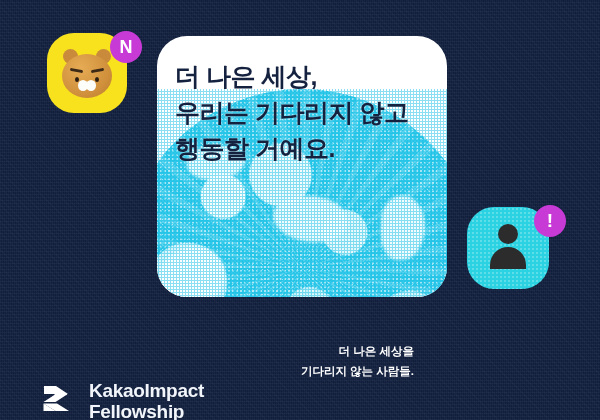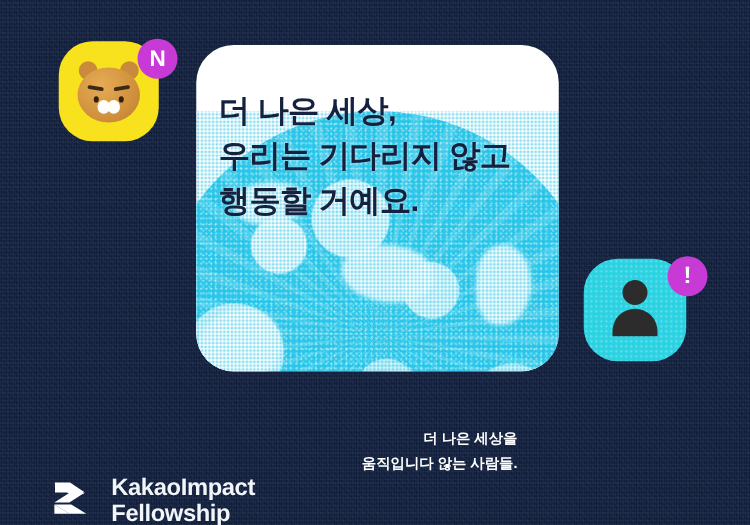--- a/index.html
+++ b/index.html
@@ -86,21 +86,21 @@
   
   .continent {
     position: absolute;
     background: rgba(255,255,255,0.92);
     filter: blur(1.5px);
   }
 
   #headline {
     position: relative;
     z-index: 5;
-    padding: 35px 0 0 18px;
+    padding: 22px 0 0 18px;
     color: #14213f;
     font-size: 25px;
     font-weight: bold;
     line-height: 36px;
     letter-spacing: -0.5px;
     white-space: pre-line;
     text-shadow: 0 0 2px rgba(255,255,255,0.55);
   }
 
   
@@ -344,15 +344,15 @@
         <polygon points="13,3 25,10.5 13.5,18 1.5,18 13,10.5"></polygon>
         <polygon points="1.5,19.5 15,19.5 27,27 13.5,27"></polygon>
         <polygon points="1.5,19.5 13.5,27 1.5,27"></polygon>
       </g>
     </svg>
     <div id="logo-text">KakaoImpact
 Fellowship</div>
   </div>
 
   <div class="footer-caption" id="caption-1">더 나은 세상을
-움직입니다 않는 사람들.</div>
+기다리지 않는 사람들.</div>
 
 </div>
 
 </body></html>

